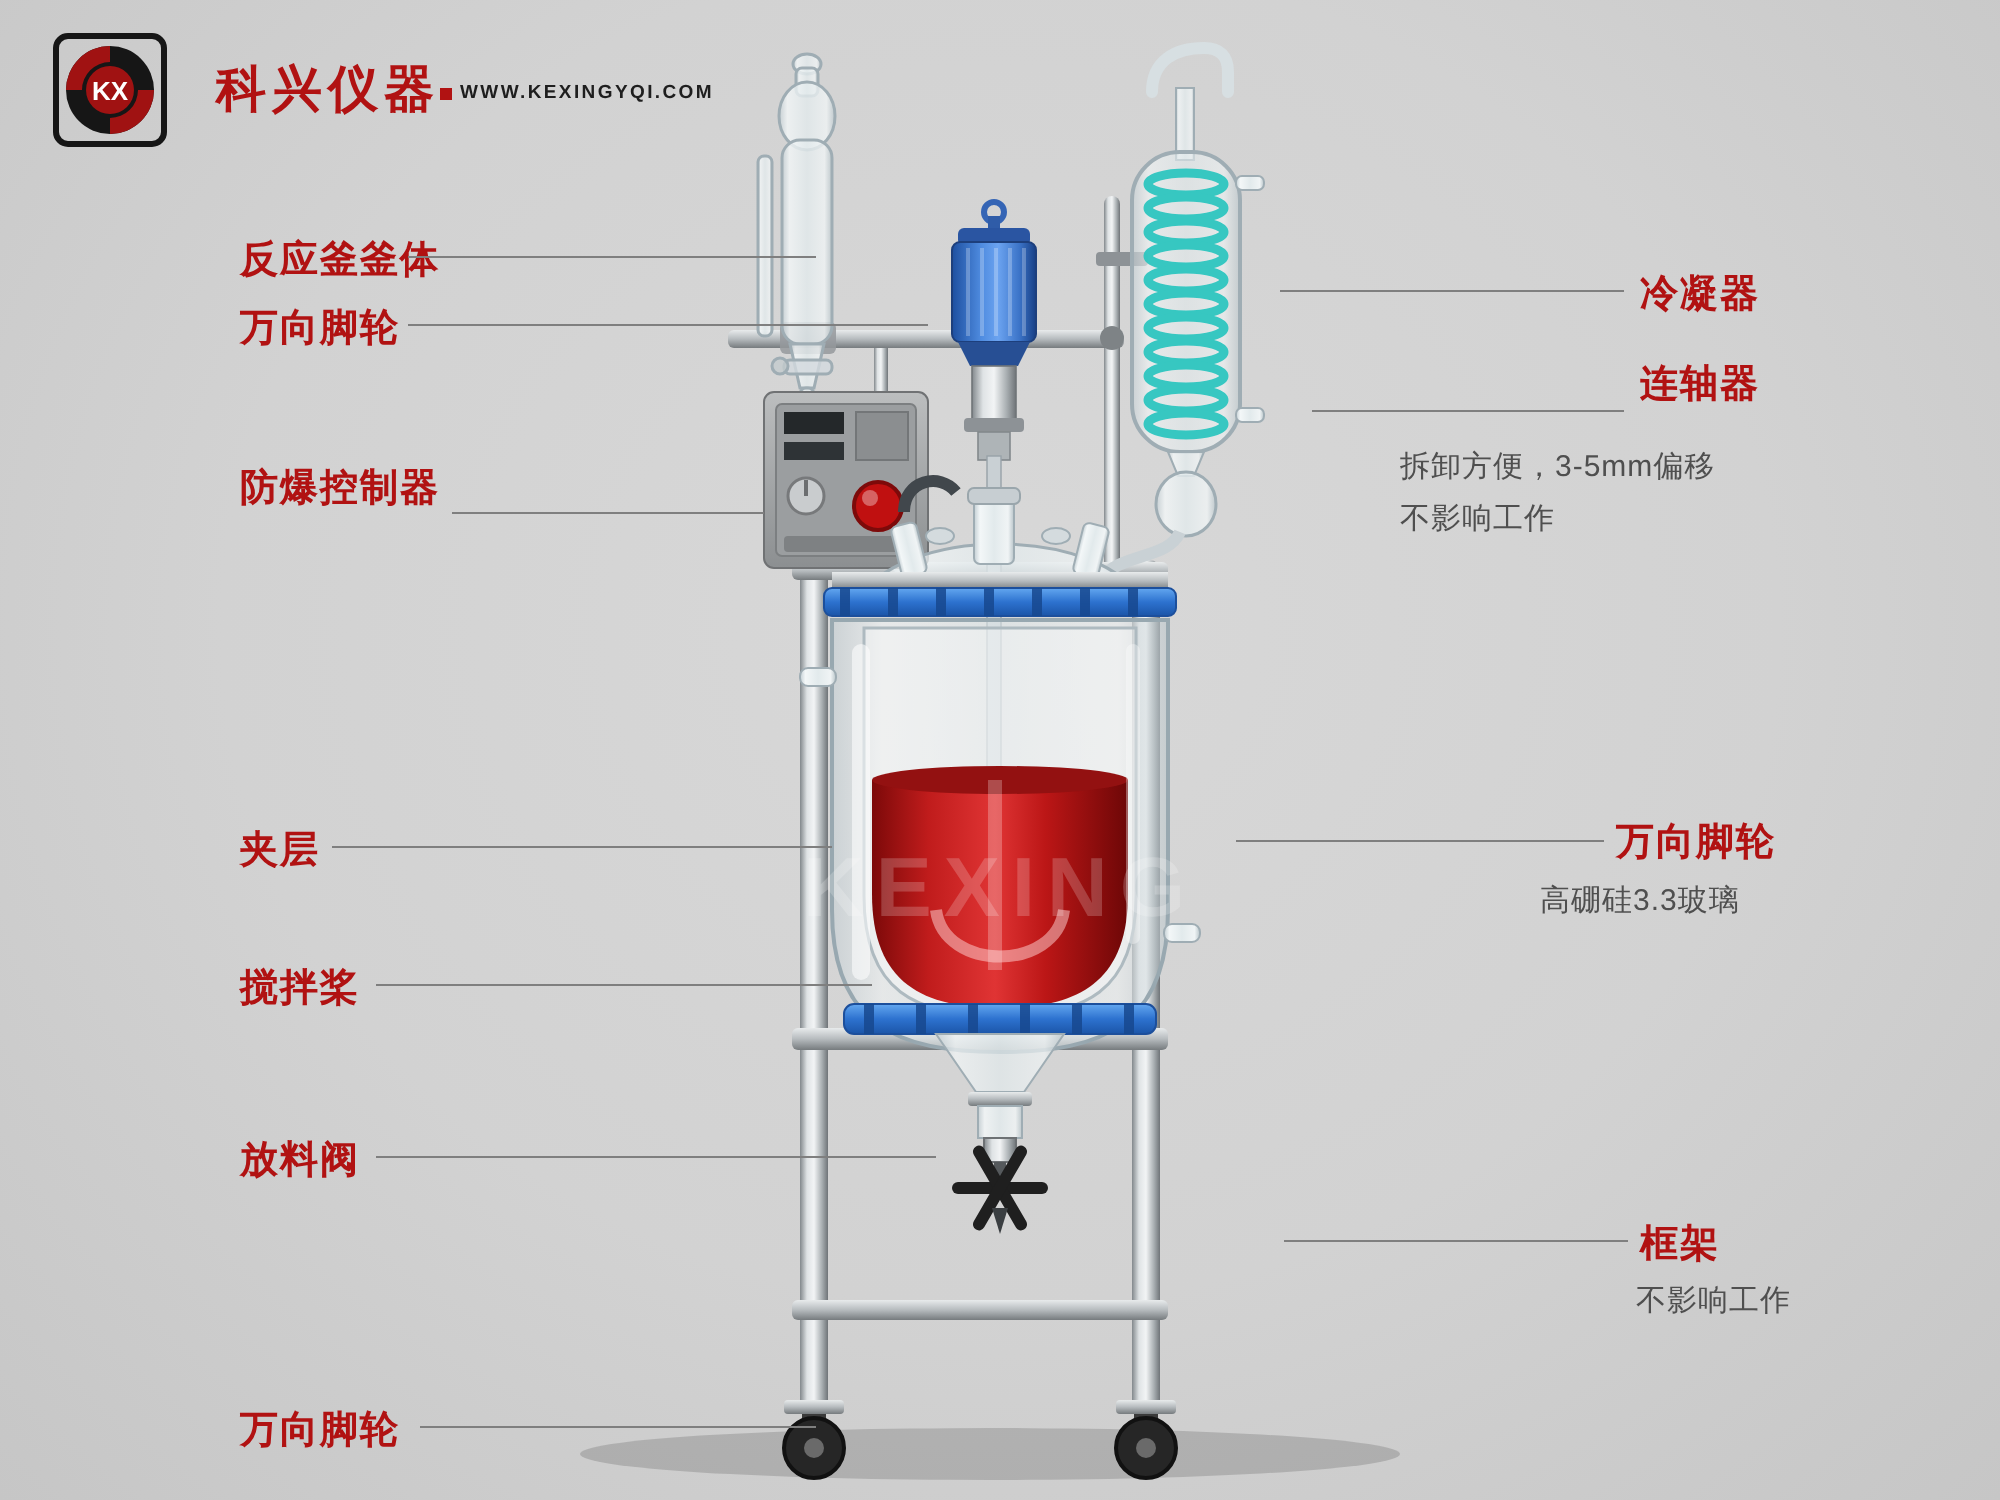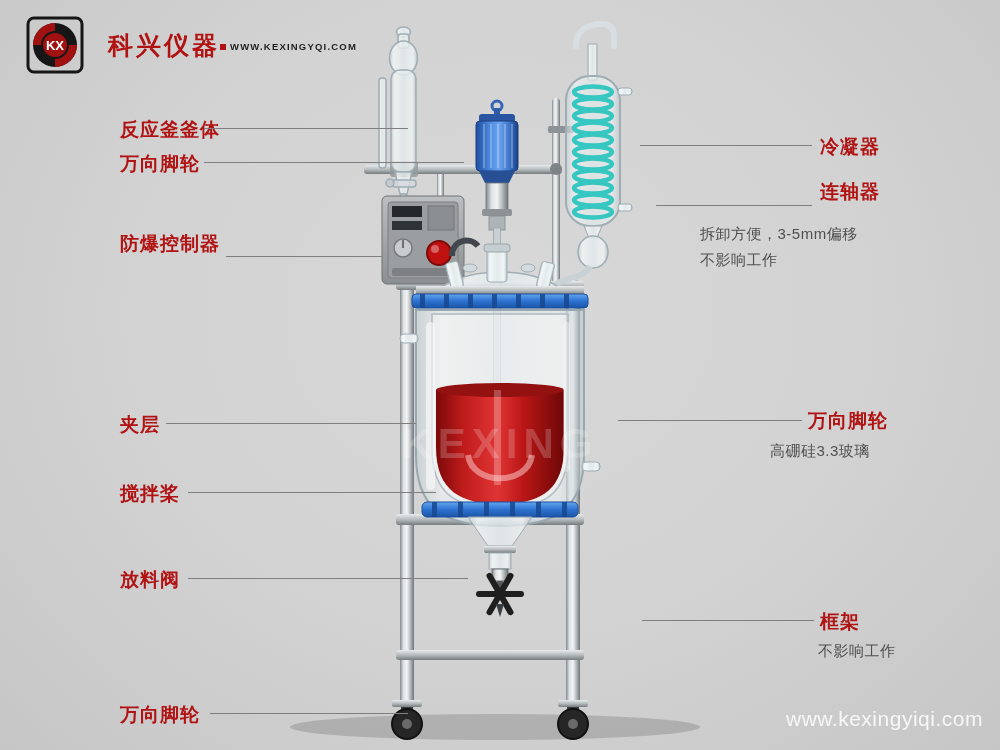--- a/index.html
+++ b/index.html
@@ -283,15 +283,14 @@
 不影响工作</div>
 
   <div class="lbl" style="left:808px;top:408px">万向脚轮</div>
   <div class="leader" style="left:618px;top:420px;width:184px"></div>
   <div class="sub" style="left:770px;top:438px">高硼硅3.3玻璃</div>
 
   <div class="lbl" style="left:820px;top:609px">框架</div>
   <div class="leader" style="left:642px;top:620px;width:172px"></div>
   <div class="sub" style="left:818px;top:638px">不影响工作</div>
 
-  <div class="watermark">www.kexingyiqi.com</div>
 
 </div>
 
 </body></html>

